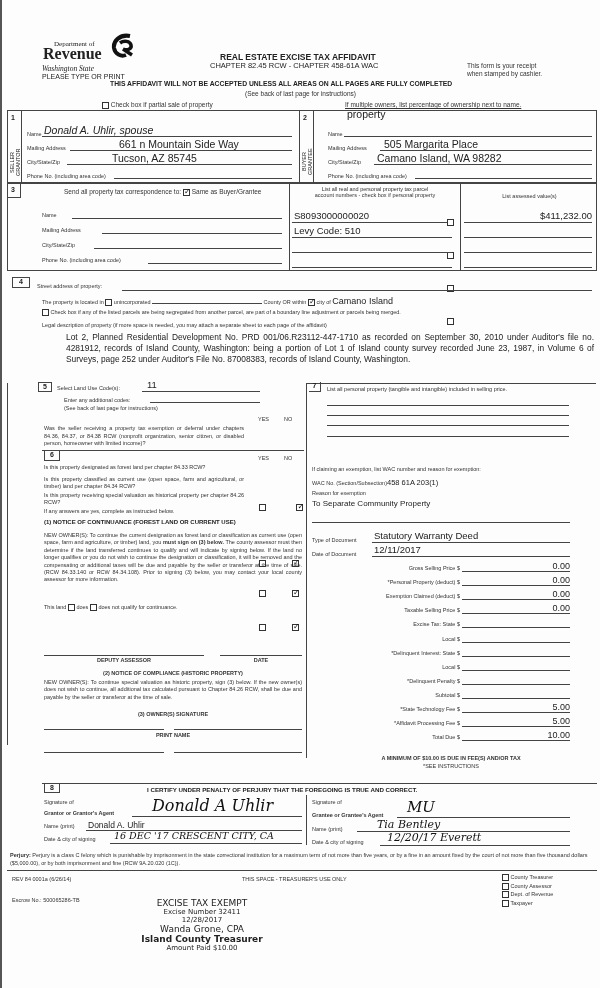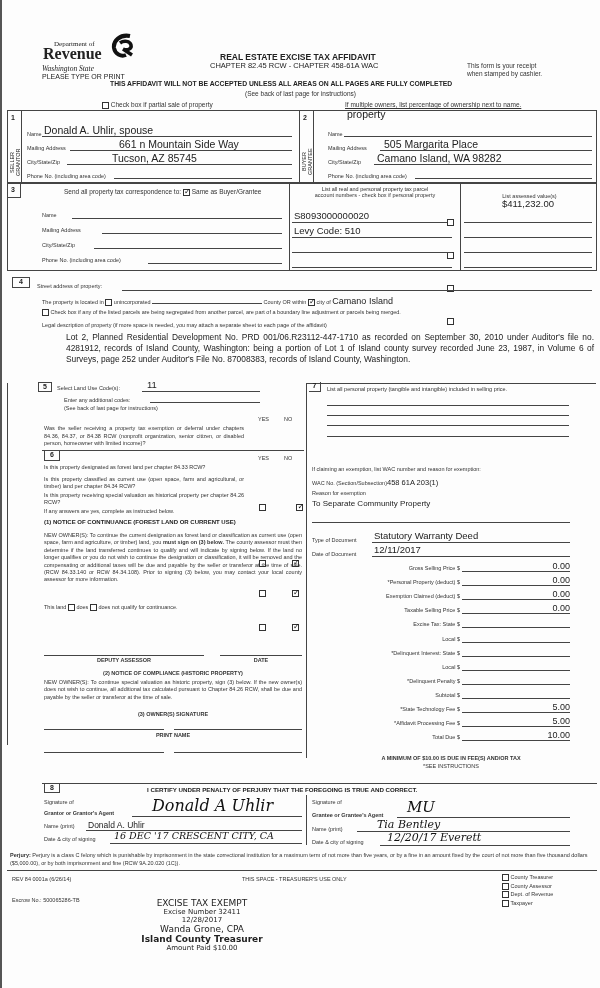--- a/index.html
+++ b/index.html
@@ -54,21 +54,21 @@
 
   
   <div class="box" style="left:5px;top:110px;width:590px;height:73px;"></div>
   <div class="abs" style="left:297px;top:110px;width:0;height:73px;border-left:1px solid #444;"></div>
   
   <div class="abs" style="left:5px;top:110px;width:15px;height:73px;border-right:1px solid #444;"></div>
   <div class="abs bold" style="left:9px;top:114px;font-size:7px;">1</div>
   <div class="abs vert" style="left:7px;top:143px;height:38px;width:11px;"><span>SELLER</span> <span>GRANTOR</span></div>
 
   <div class="abs tiny" style="left:25px;top:131px;">Name</div>
-  <div class="abs hand" style="left:42px;top:124px;">Donald A. Uhlir, spouse</div>
+  <div class="abs hand" style="left:42px;top:124px;font-style:italic;">Donald A. Uhlir, spouse</div>
   <div class="line" style="left:40px;top:136px;width:250px;"></div>
   <div class="abs tiny" style="left:25px;top:145px;">Mailing Address</div>
   <div class="abs hand" style="left:117px;top:138px;">661 n Mountain Side Way</div>
   <div class="line" style="left:68px;top:150px;width:222px;"></div>
   <div class="abs tiny" style="left:25px;top:159px;">City/State/Zip</div>
   <div class="abs hand" style="left:110px;top:152px;">Tucson, AZ 85745</div>
   <div class="line" style="left:65px;top:164px;width:225px;"></div>
   <div class="abs tiny" style="left:25px;top:173px;">Phone No. (including area code)</div>
   <div class="line" style="left:112px;top:178px;width:178px;"></div>
 
@@ -108,21 +108,21 @@
 
   <div class="abs" style="left:287px;top:183px;width:0;height:88px;border-left:1px solid #444;"></div>
   <div class="abs" style="left:458px;top:183px;width:0;height:88px;border-left:1px solid #444;"></div>
   <div class="abs tiny center" style="left:288px;top:186px;width:170px;">
     <div>List all real and personal property tax parcel</div>
     <div>account numbers - check box if personal property</div>
   </div>
   <div class="abs tiny center" style="left:460px;top:193px;width:135px;">List assessed value(s)</div>
 
   <div id="parcel-rows">
-      <div><div class="abs hand" style="left:292px;top:210px;font-size:9.5px;">S8093000000020</div><div class="line" style="left:290px;top:222px;width:160px;"></div><span class="cb abs" style="left:445px;top:213px;"></span><div class="abs hand right" style="left:462px;top:198px;width:128px;font-size:9.5px;text-align:center;">$411,232.00</div><div class="line" style="left:462px;top:222px;width:128px;"></div></div>
+      <div><div class="abs hand" style="left:292px;top:210px;font-size:9.5px;">S8093000000020</div><div class="line" style="left:290px;top:222px;width:160px;"></div><span class="cb abs" style="left:445px;top:213px;"></span><div class="abs hand right" style="left:462px;top:210px;width:128px;font-size:9.5px;">$411,232.00</div><div class="line" style="left:462px;top:222px;width:128px;"></div></div>
       <div><div class="abs hand" style="left:292px;top:225px;font-size:9.5px;">Levy Code:  510</div><div class="line" style="left:290px;top:237px;width:160px;"></div><span class="cb abs" style="left:445px;top:228px;"></span><div class="abs hand right" style="left:462px;top:225px;width:128px;font-size:9.5px;"></div><div class="line" style="left:462px;top:237px;width:128px;"></div></div>
       <div><div class="abs hand" style="left:292px;top:240px;font-size:9.5px;"></div><div class="line" style="left:290px;top:252px;width:160px;"></div><span class="cb abs" style="left:445px;top:243px;"></span><div class="abs hand right" style="left:462px;top:240px;width:128px;font-size:9.5px;"></div><div class="line" style="left:462px;top:252px;width:128px;"></div></div>
       <div><div class="abs hand" style="left:292px;top:255px;font-size:9.5px;"></div><div class="line" style="left:290px;top:267px;width:160px;"></div><span class="cb abs" style="left:445px;top:258px;"></span><div class="abs hand right" style="left:462px;top:255px;width:128px;font-size:9.5px;"></div><div class="line" style="left:462px;top:267px;width:128px;"></div></div>
     </div>
 
   
   <div class="numbox" style="left:10px;top:277px;width:18px;height:11px;">4</div>
   <div class="abs tiny" style="left:35px;top:283px;">Street address of property:</div>
   <div class="line" style="left:120px;top:290px;width:470px;"></div>
 

